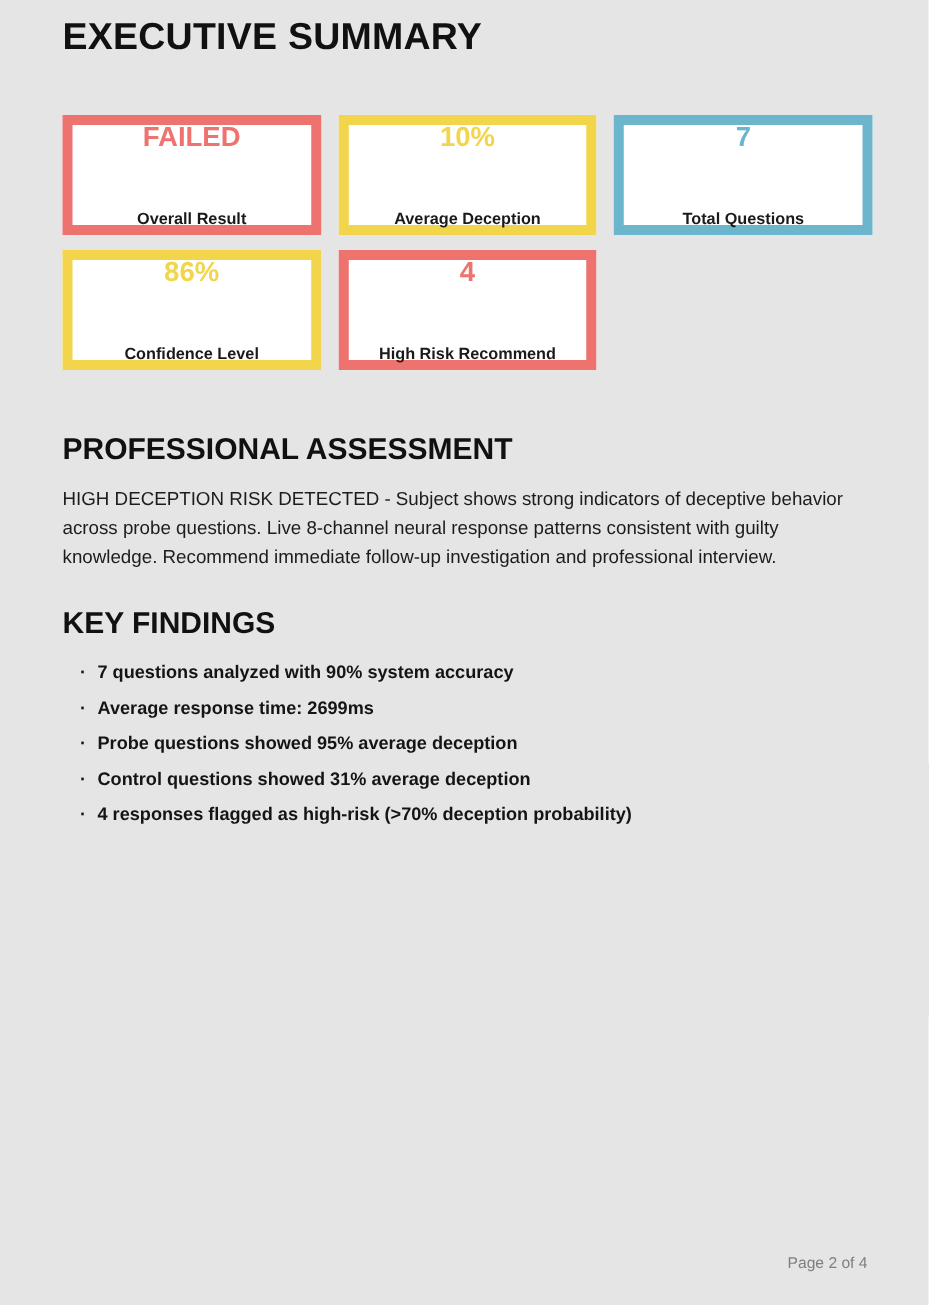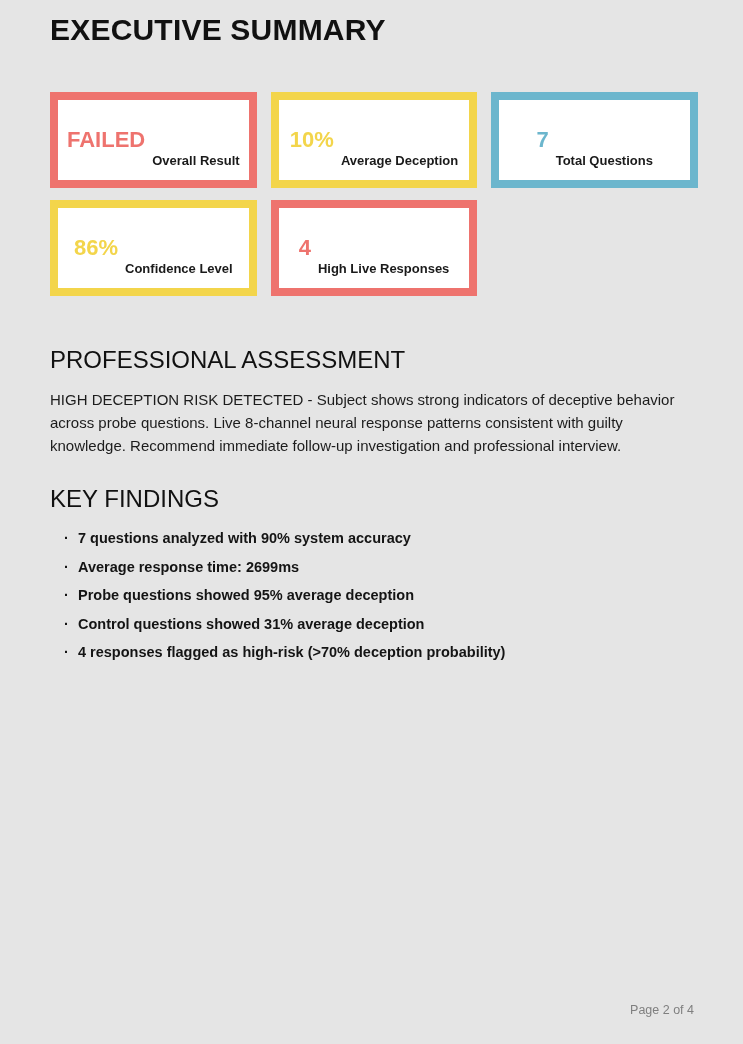--- a/index.html
+++ b/index.html
@@ -29,39 +29,40 @@
     display: grid;
     grid-template-columns: repeat(3, 1fr);
     column-gap: 14px;
     row-gap: 12px;
   }
   .stat-card {
     height: 96px;
     border: 8px solid #cccccc; 
     background: #ffffff;
     display: flex;
+    flex-direction: column;
     align-items: center;
     justify-content: center;
     gap: 7px;
   }
   .stat-value {
     font-size: 22px;
     font-weight: 700;
     line-height: 22px;
   }
   .stat-label {
     font-size: 13px;
     font-weight: 700;
     color: #1a1a1a;
     line-height: 13px;
     margin-top: 40px;
   }
   .section-heading {
     font-size: 24px;
-    font-weight: 400;
+    font-weight: 700;
     color: #111111;
     line-height: 26px;
   }
   .assessment-heading { margin-top: 51px; }
   .assessment-text {
     margin-top: 15px;
     width: 650px;
     font-size: 15px;
     font-weight: 400;
     color: #1c1c1c;
@@ -116,21 +117,21 @@
     <div class="stat-card" style="border-color: rgb(108, 182, 205);">
       <div class="stat-value" style="color: rgb(108, 182, 205);">7</div>
       <div class="stat-label">Total Questions</div>
     </div>
     <div class="stat-card" style="border-color: rgb(243, 213, 75);">
       <div class="stat-value" style="color: rgb(243, 213, 75);">86%</div>
       <div class="stat-label">Confidence Level</div>
     </div>
     <div class="stat-card" style="border-color: rgb(238, 115, 110);">
       <div class="stat-value" style="color: rgb(238, 115, 110);">4</div>
-      <div class="stat-label">High Live Responses</div>
+      <div class="stat-label">High Risk Recommend</div>
     </div>
   </div>
 
   <h2 class="section-heading assessment-heading">PROFESSIONAL ASSESSMENT</h2>
 
   <p class="assessment-text">HIGH DECEPTION RISK DETECTED - Subject shows strong indicators of deceptive behavior across probe questions. Live 8-channel neural response patterns consistent with guilty knowledge. Recommend immediate follow-up investigation and professional interview.</p>
 
   <h2 class="section-heading findings-heading">KEY FINDINGS</h2>
 
   <ul class="findings-list">

